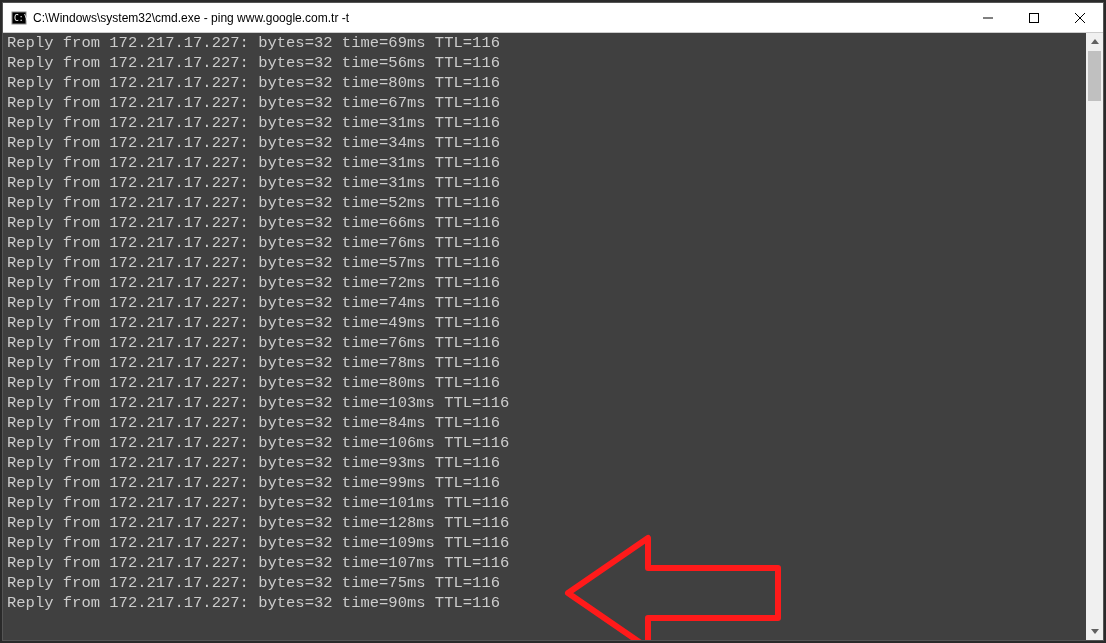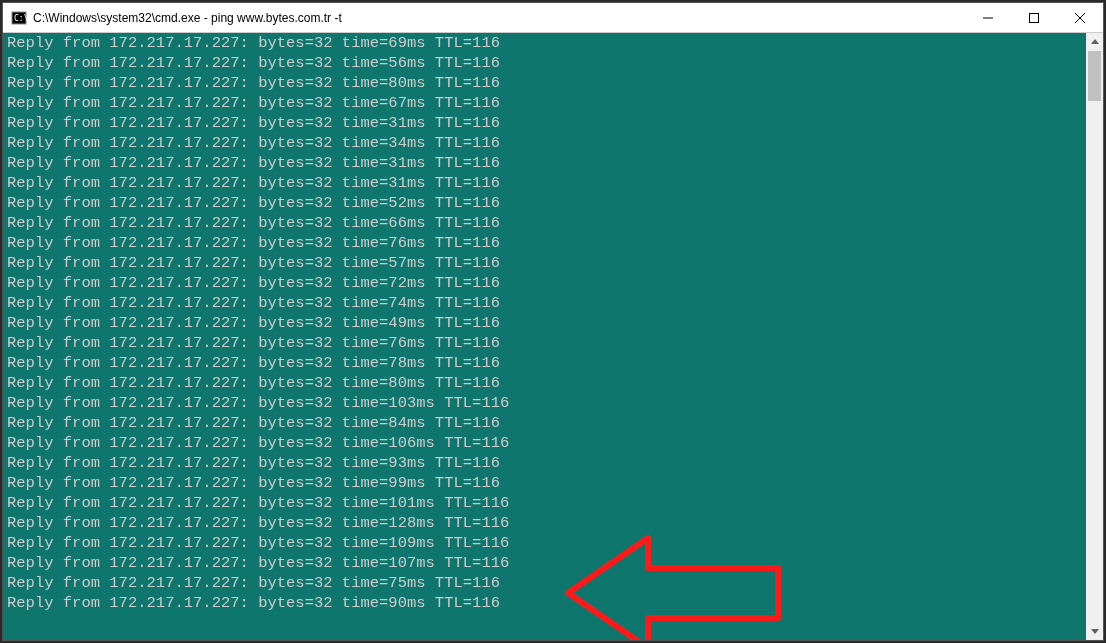--- a/index.html
+++ b/index.html
@@ -57,21 +57,21 @@
     }
     .titlebar-btn svg { display: block; }
     .terminal-area {
       flex: 1;
       display: flex;
       overflow: hidden;
       position: relative;
     }
     .terminal {
       flex: 1;
-      background: #0f766e;
+      background: #404040;
       color: #ccc;
       font-family: Consolas, "Courier New", monospace;
       font-size: 15.5px;
       line-height: 20px;
       padding: 0 4px;
       white-space: pre;
       overflow: hidden;
     }
     .scrollbar {
       width: 17px;
@@ -109,21 +109,21 @@
 <body>
 
 <div class="window">
   <div class="titlebar">
     <span class="titlebar-icon">
       <svg width="16" height="16" viewBox="0 0 16 16">
         <rect x="1" y="2" width="14" height="12" fill="#000" stroke="#888" stroke-width="1"></rect>
         <text x="3" y="11" font-size="8" fill="#fff" font-family="monospace">C:\</text>
       </svg>
     </span>
-    <span class="titlebar-title">C:\Windows\system32\cmd.exe - ping  www.bytes.com.tr -t</span>
+    <span class="titlebar-title">C:\Windows\system32\cmd.exe - ping  www.google.com.tr -t</span>
     <div class="titlebar-buttons">
       <div class="titlebar-btn">
         <svg width="10" height="10" viewBox="0 0 10 10">
             <line x1="0" y1="5" x2="10" y2="5" stroke="#000" stroke-width="1"></line>
           </svg>
       </div>
       <div class="titlebar-btn">
         <svg width="10" height="10" viewBox="0 0 10 10">
             <rect x="0.5" y="0.5" width="9" height="9" fill="none" stroke="#000" stroke-width="1"></rect>
           </svg>

